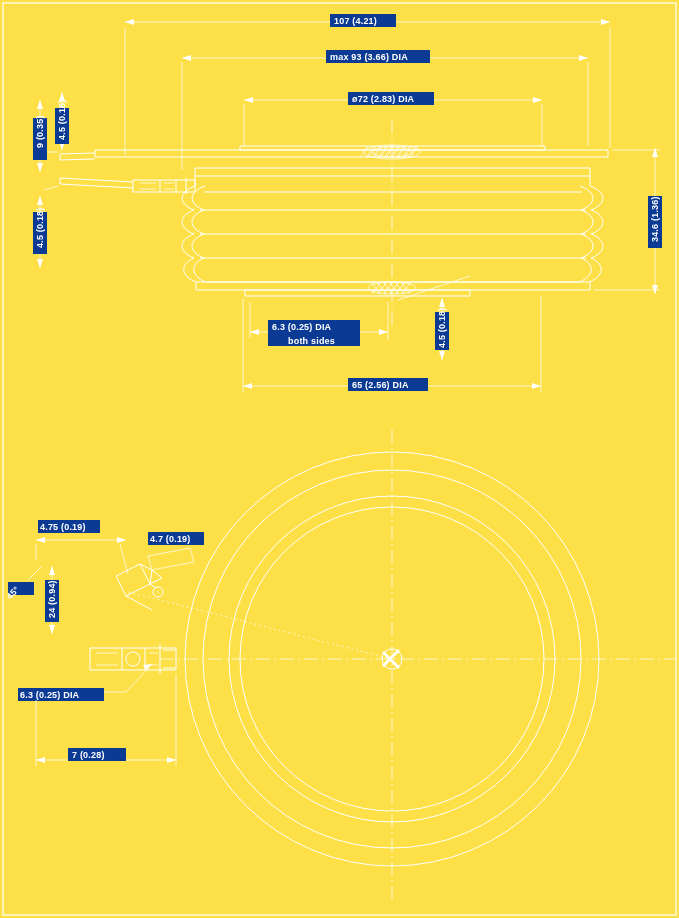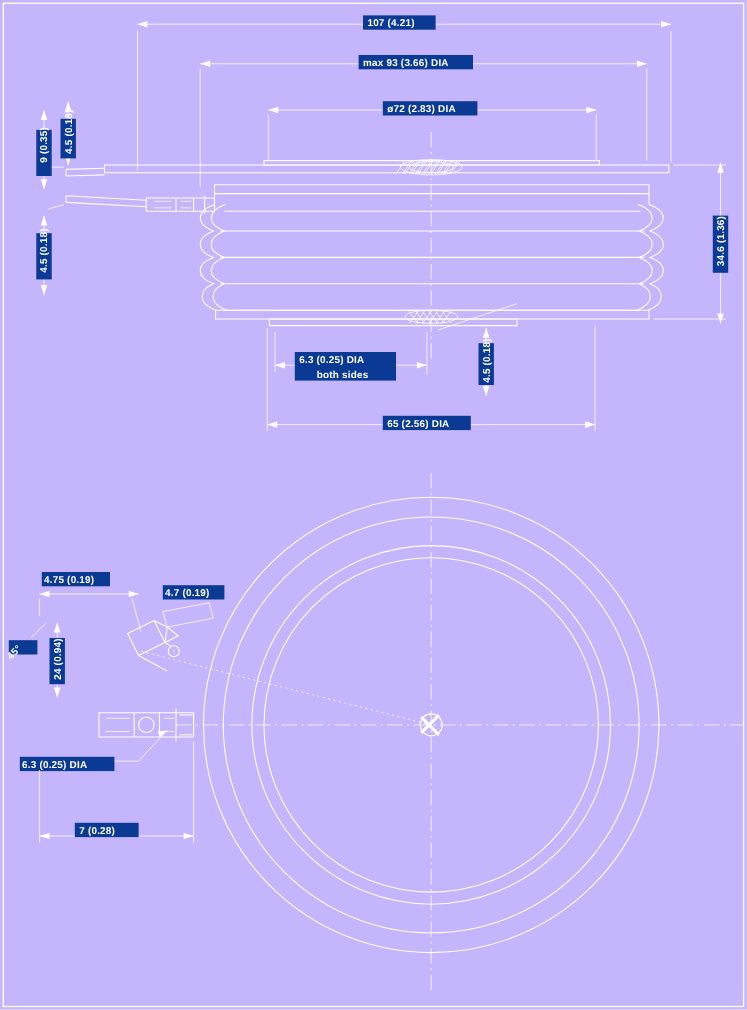--- a/index.html
+++ b/index.html
@@ -4,21 +4,21 @@
 <style>
   html, body {
     margin: 0;
     padding: 0;
     background: #ffffff;
   }
   #sheet {
     position: relative;
     width: 679px;
     height: 918px;
-    background: #c4b5fd;
+    background: #fde047;
     overflow: hidden;
     font-family: "Liberation Sans", sans-serif;
     text-decoration: underline;
   }
   #sheet svg {
     position: absolute;
     left: 0;
     top: 0;
     width: 679px;
     height: 918px;

